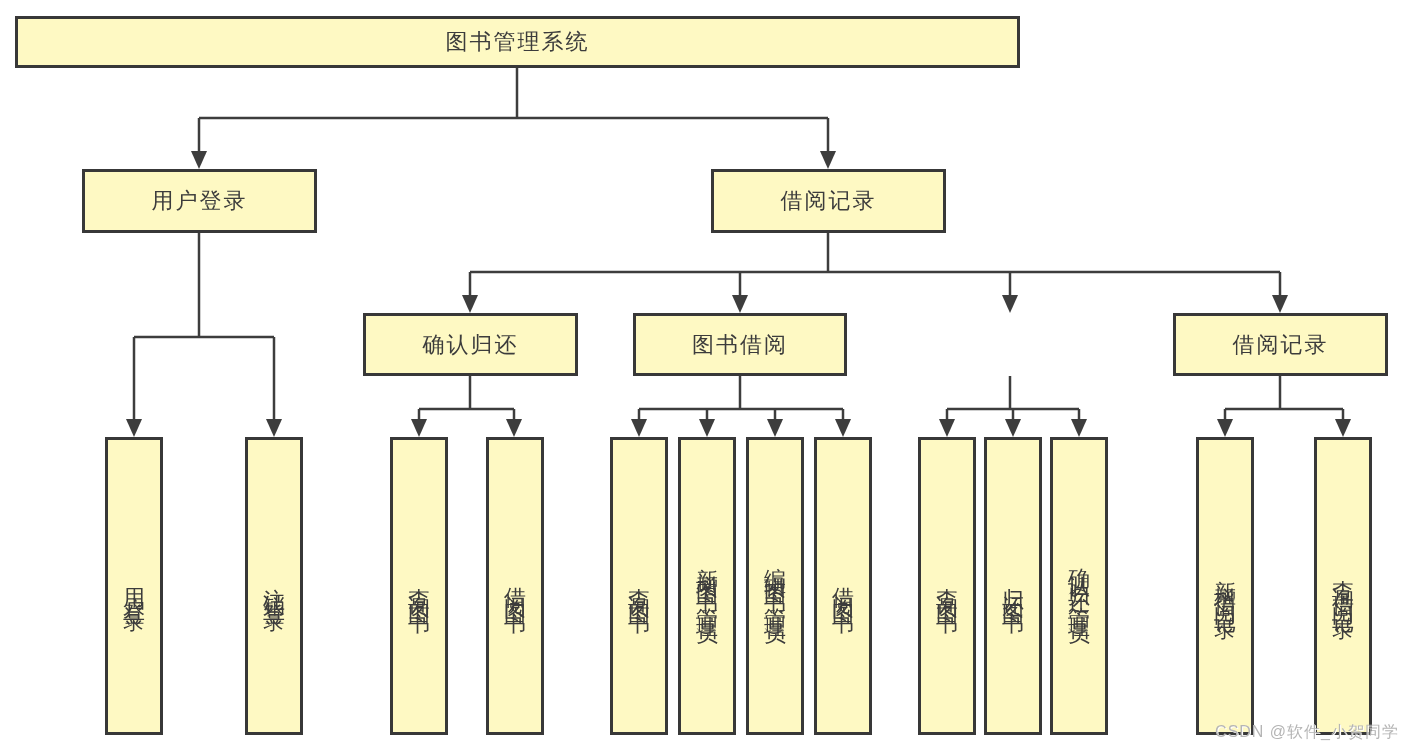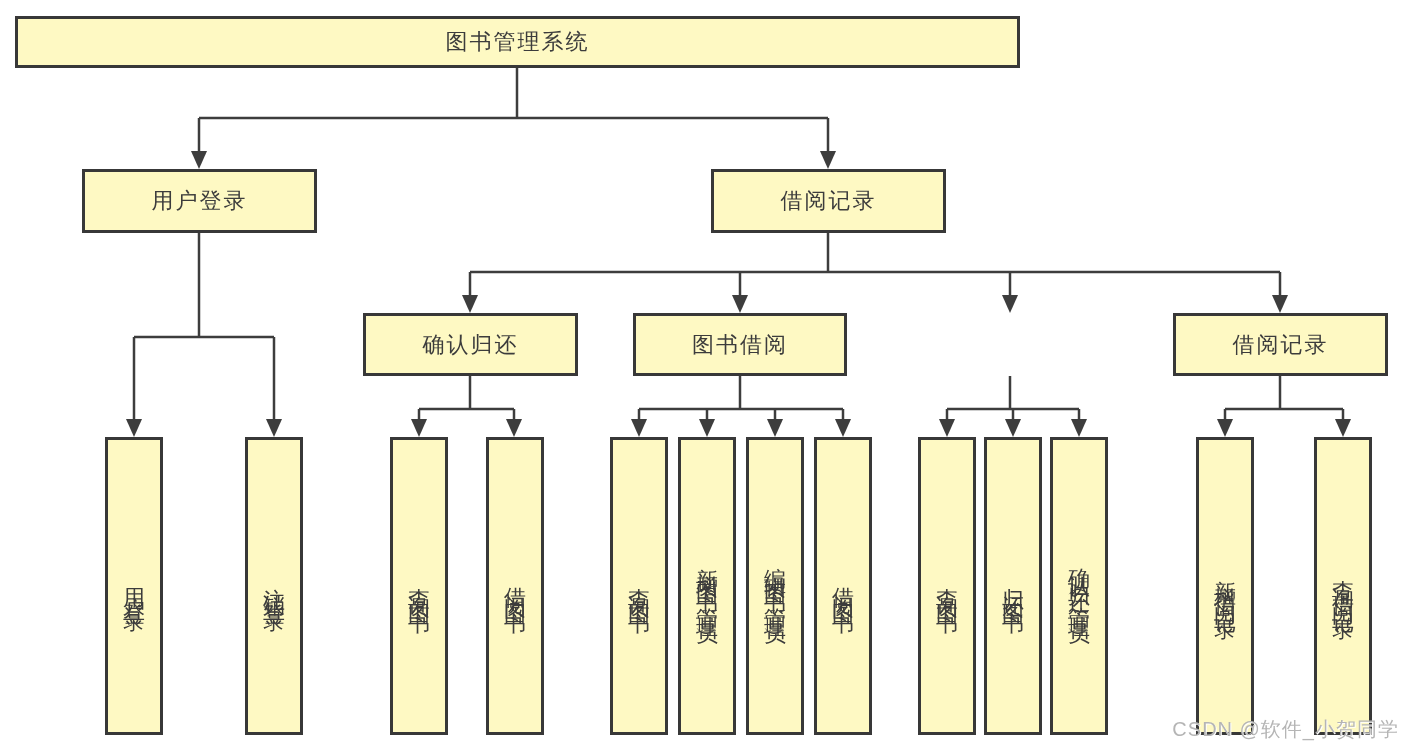--- a/index.html
+++ b/index.html
@@ -31,21 +31,21 @@
     text-orientation: mixed;
     font-size: 22px;
     letter-spacing: 8px;
     line-height: 1;
     white-space: nowrap;
   }
   .watermark {
     position: absolute;
     right: 6px;
     bottom: 4px;
-    font-size: 20px;
+    font-size: 16px;
     letter-spacing: 1px;
     color: var(--watermark, #b5b5b5);
     text-shadow: 1px 1px 0 #ffffff;
     white-space: nowrap;
     z-index: 5;
   }
 </style>
 </head>
 <body>
 

